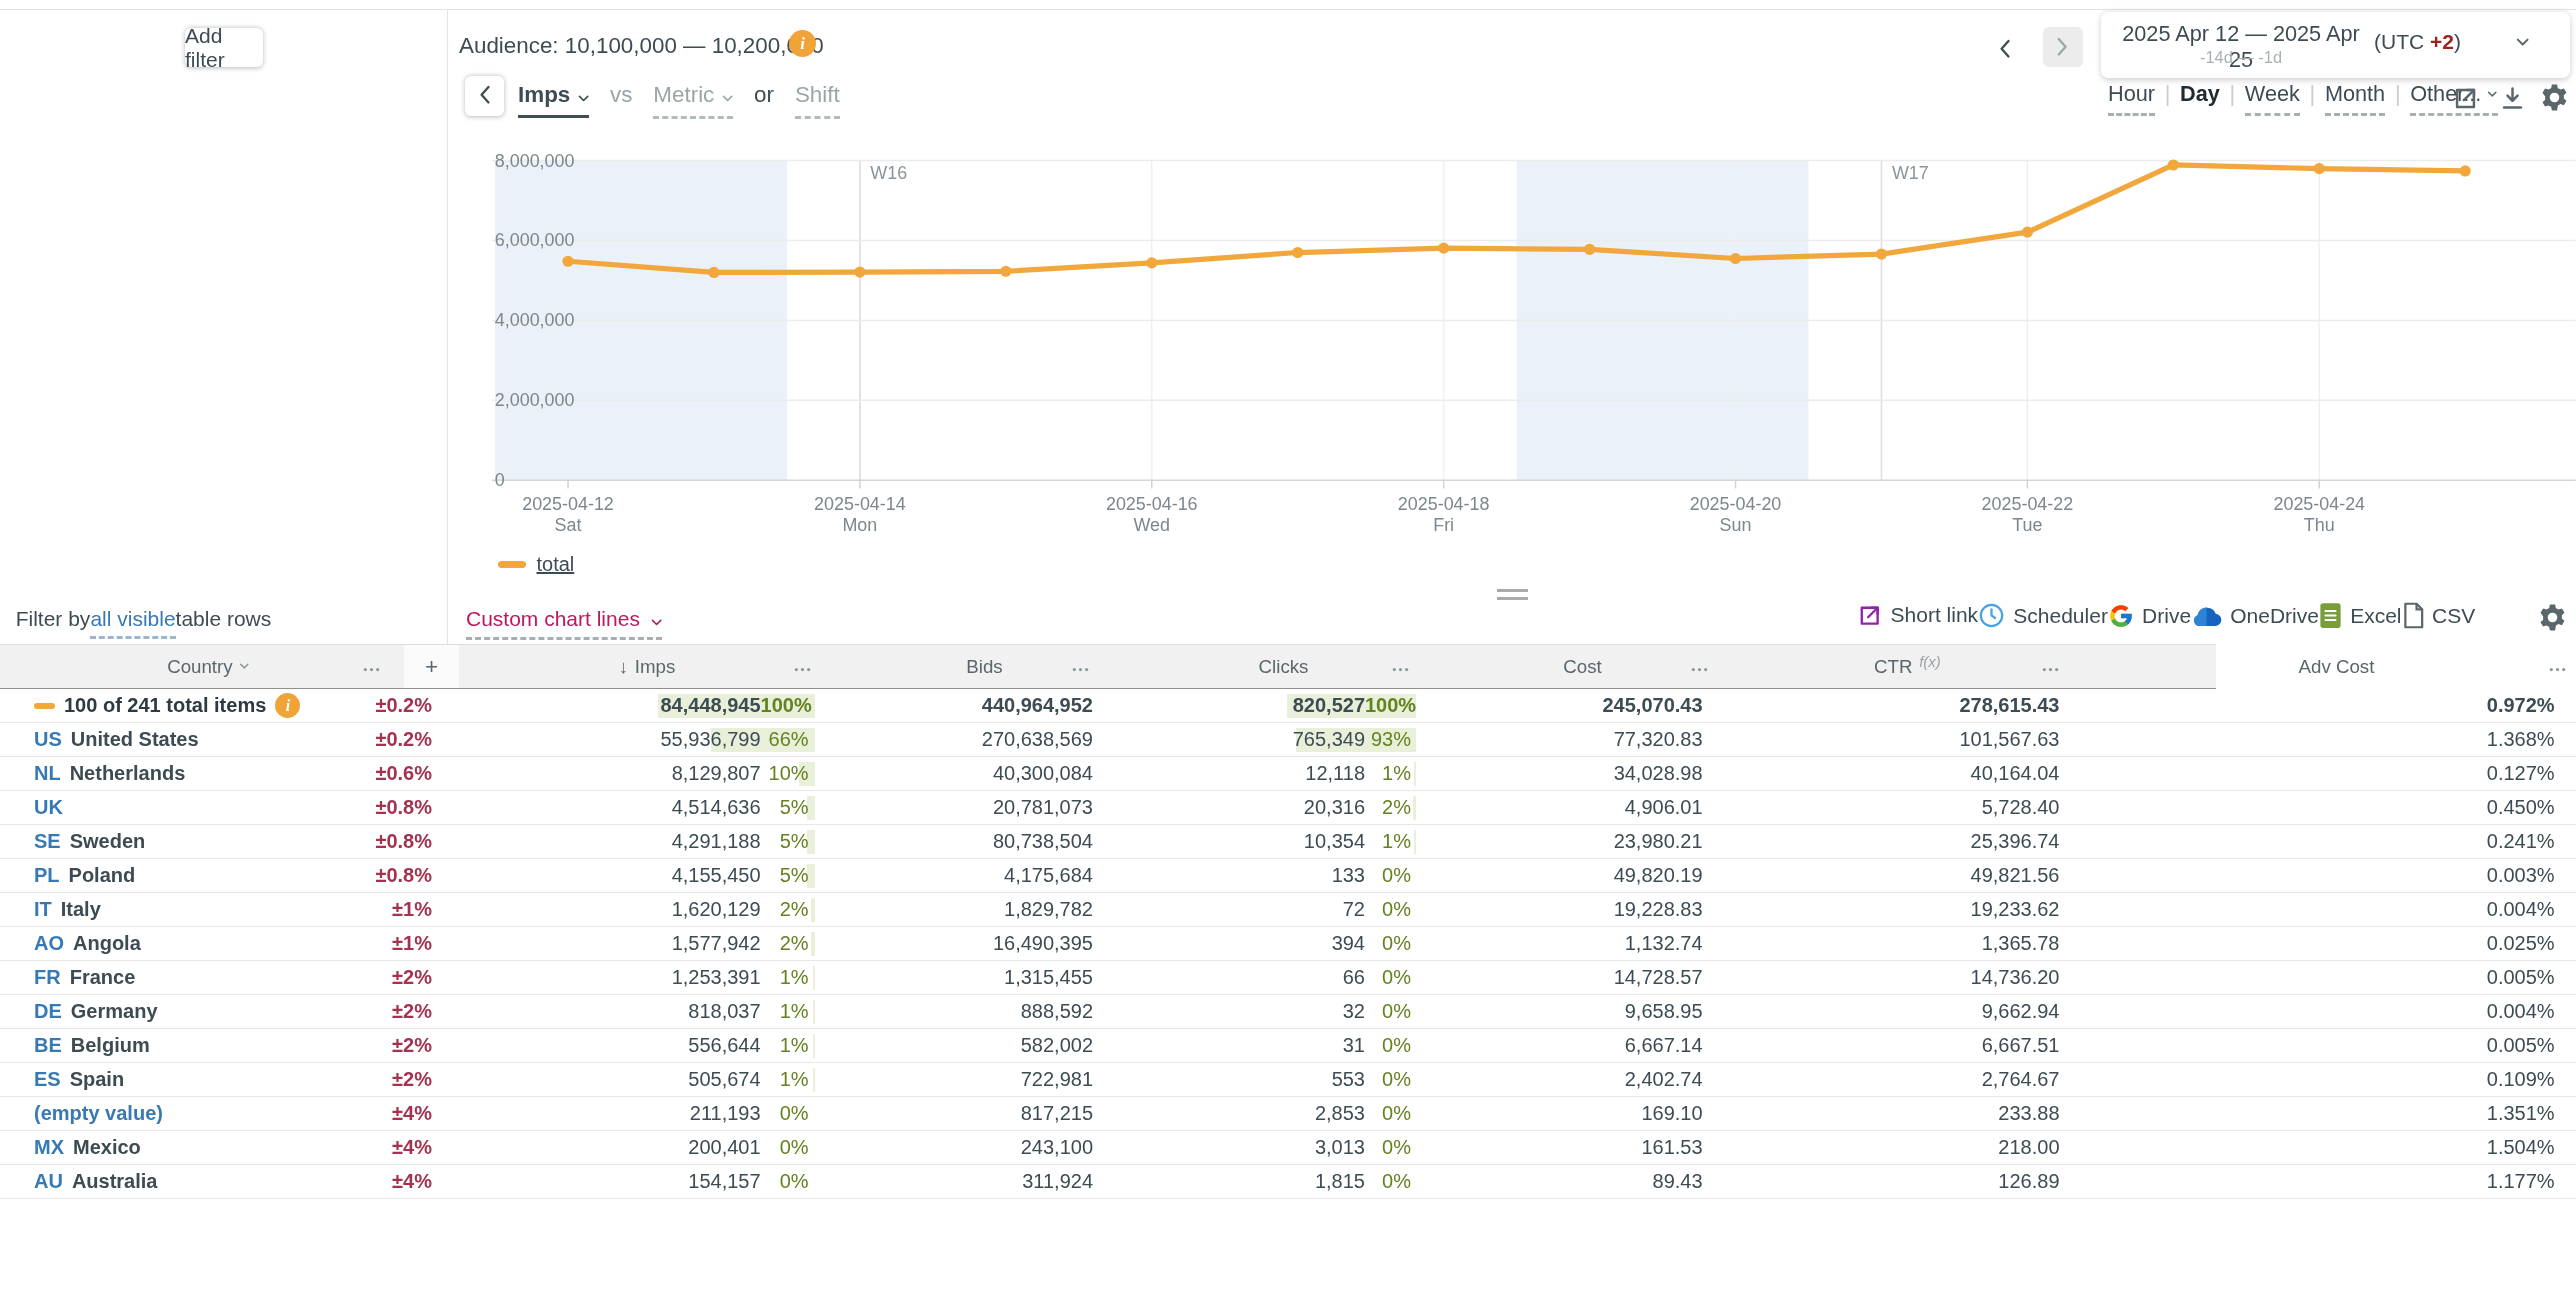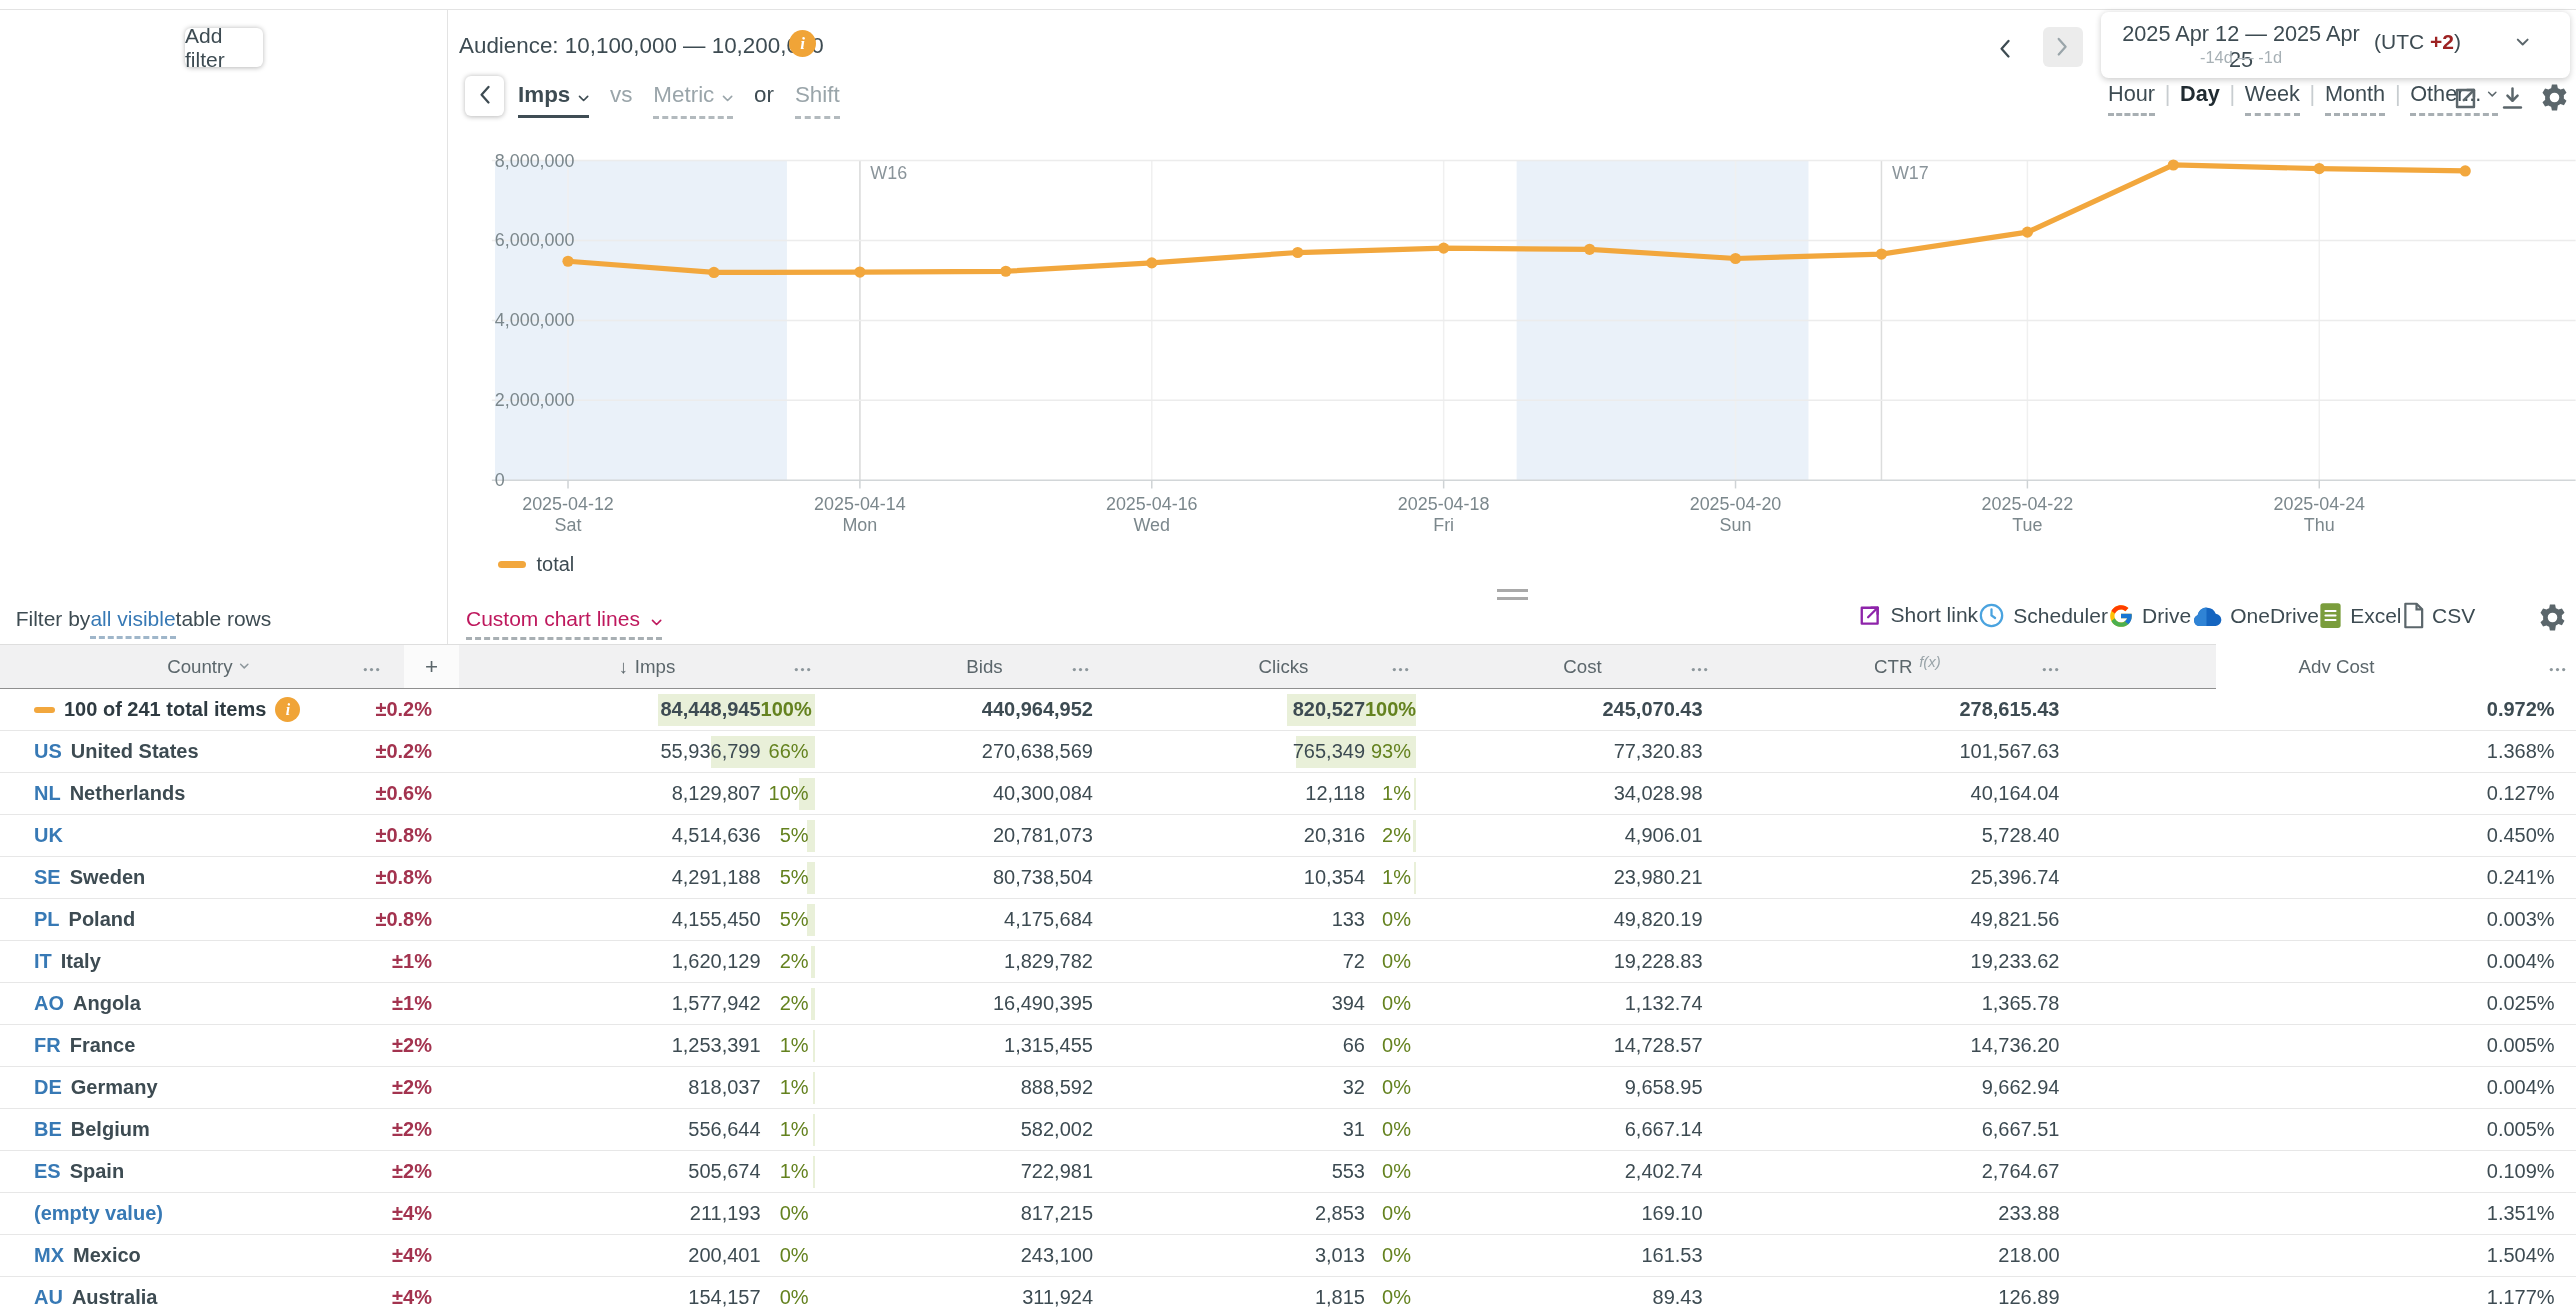--- a/index.html
+++ b/index.html
@@ -37,21 +37,21 @@
   .utc-offset{color:#9d2222;font-weight:700;}
   .date-chevron{left:2516px;top:36px;color:#5b666b;}
   
   .granularity{left:2108px;top:81px;display:flex;align-items:flex-start;gap:9.7px;font-size:21.7px;color:#3d4b52;}
   .gitem{padding-bottom:6px;border-bottom:3px dashed #a8afb3;cursor:pointer;display:inline-flex;align-items:center;gap:6px;}
   .gitem.selected{border-bottom:3px dashed transparent;font-weight:700;color:#202b31;}
   .gsep{color:#c8cdd0;}
   .tool-icon{color:#5b666b;cursor:pointer;display:flex;align-items:center;justify-content:center;}
   
   .chart-svg{left:0;top:0;pointer-events:none;}
-  .legend{left:498px;top:553px;display:flex;align-items:center;gap:10.5px;cursor:pointer;}
+  .legend{left:498px;top:553px;display:flex;align-items:center;gap:10.5px;cursor:pointer;text-decoration:underline;}
   .legend-dash{width:28px;height:7.5px;border-radius:3.7px;background:#f2a73d;}
   .legend-label{font-size:20px;color:#3d4b52;}
   .resize-handle{left:1497px;top:589px;width:31px;height:12px;cursor:row-resize;}
   .resize-handle div{width:31px;height:3px;background:#a9a9a9;margin-bottom:5.2px;}
   
   .filter-row{left:15.7px;top:607px;font-size:21px;color:#3d4b52;display:flex;align-items:flex-start;}
   .dashed-link{color:#3779b5;border-bottom:3px dashed #9fb6ca;padding-bottom:4.5px;cursor:pointer;}
   .custom-lines{left:466px;top:607px;font-size:21px;color:#be185d;display:inline-flex;align-items:center;gap:11px;
                 border-bottom:3px dashed #a8afb3;padding-bottom:6px;cursor:pointer;}
   .exports{left:1857px;top:602px;display:flex;align-items:center;}
@@ -64,21 +64,21 @@
   .hcell{position:relative;display:flex;align-items:center;justify-content:center;
          font-size:18.7px;color:#5b666b;cursor:pointer;}
   .hcell.h-plus{background:#fbfbfb;font-size:22.4px;}
   .hlabel{display:inline-flex;align-items:center;gap:6.7px;white-space:nowrap;}
   .hmenu{position:absolute;right:24px;top:50%;transform:translateY(-50%);color:#8d979c;cursor:pointer;}
   .hmenu.far{right:45px;}
   .fx{font-style:italic;font-size:15px;color:#9aa4a9;position:relative;top:-5.2px;}
   .sort-arrow{font-size:18.7px;}
   .tbody{left:0;top:689px;width:2576px;}
   .trow{display:grid;grid-template-columns:340px 106px 376px 299px 299px 299px 351px 507px;
-        height:42px;box-sizing:border-box;border-bottom:0.7px solid #e7e7e7;background:#fff;}
+        height:34px;box-sizing:border-box;border-bottom:0.7px solid #e7e7e7;background:#fff;}
   .cell{display:flex;align-items:center;height:100%;font-size:20px;white-space:nowrap;box-sizing:border-box;}
   .c-country{padding-left:34px;gap:9px;cursor:pointer;font-weight:bold;}
   .code{color:#3779b5;} .cname{color:#3d4b52;}
   .total-dash{width:21px;height:6px;border-radius:3px;background:#f2a73d;flex:0 0 auto;}
   .total-label{font-weight:700;color:#2e3a41;}
   .row-info{width:25px;height:25px;font-size:15.7px;flex:0 0 auto;}
   .c-pm{justify-content:flex-end;padding-right:14px;color:#a3334f;font-weight:700;}
   .c-num{position:relative;justify-content:flex-end;}
   .num,.pct{position:relative;z-index:1;}
   .pct{color:#64821f;text-align:right;}

